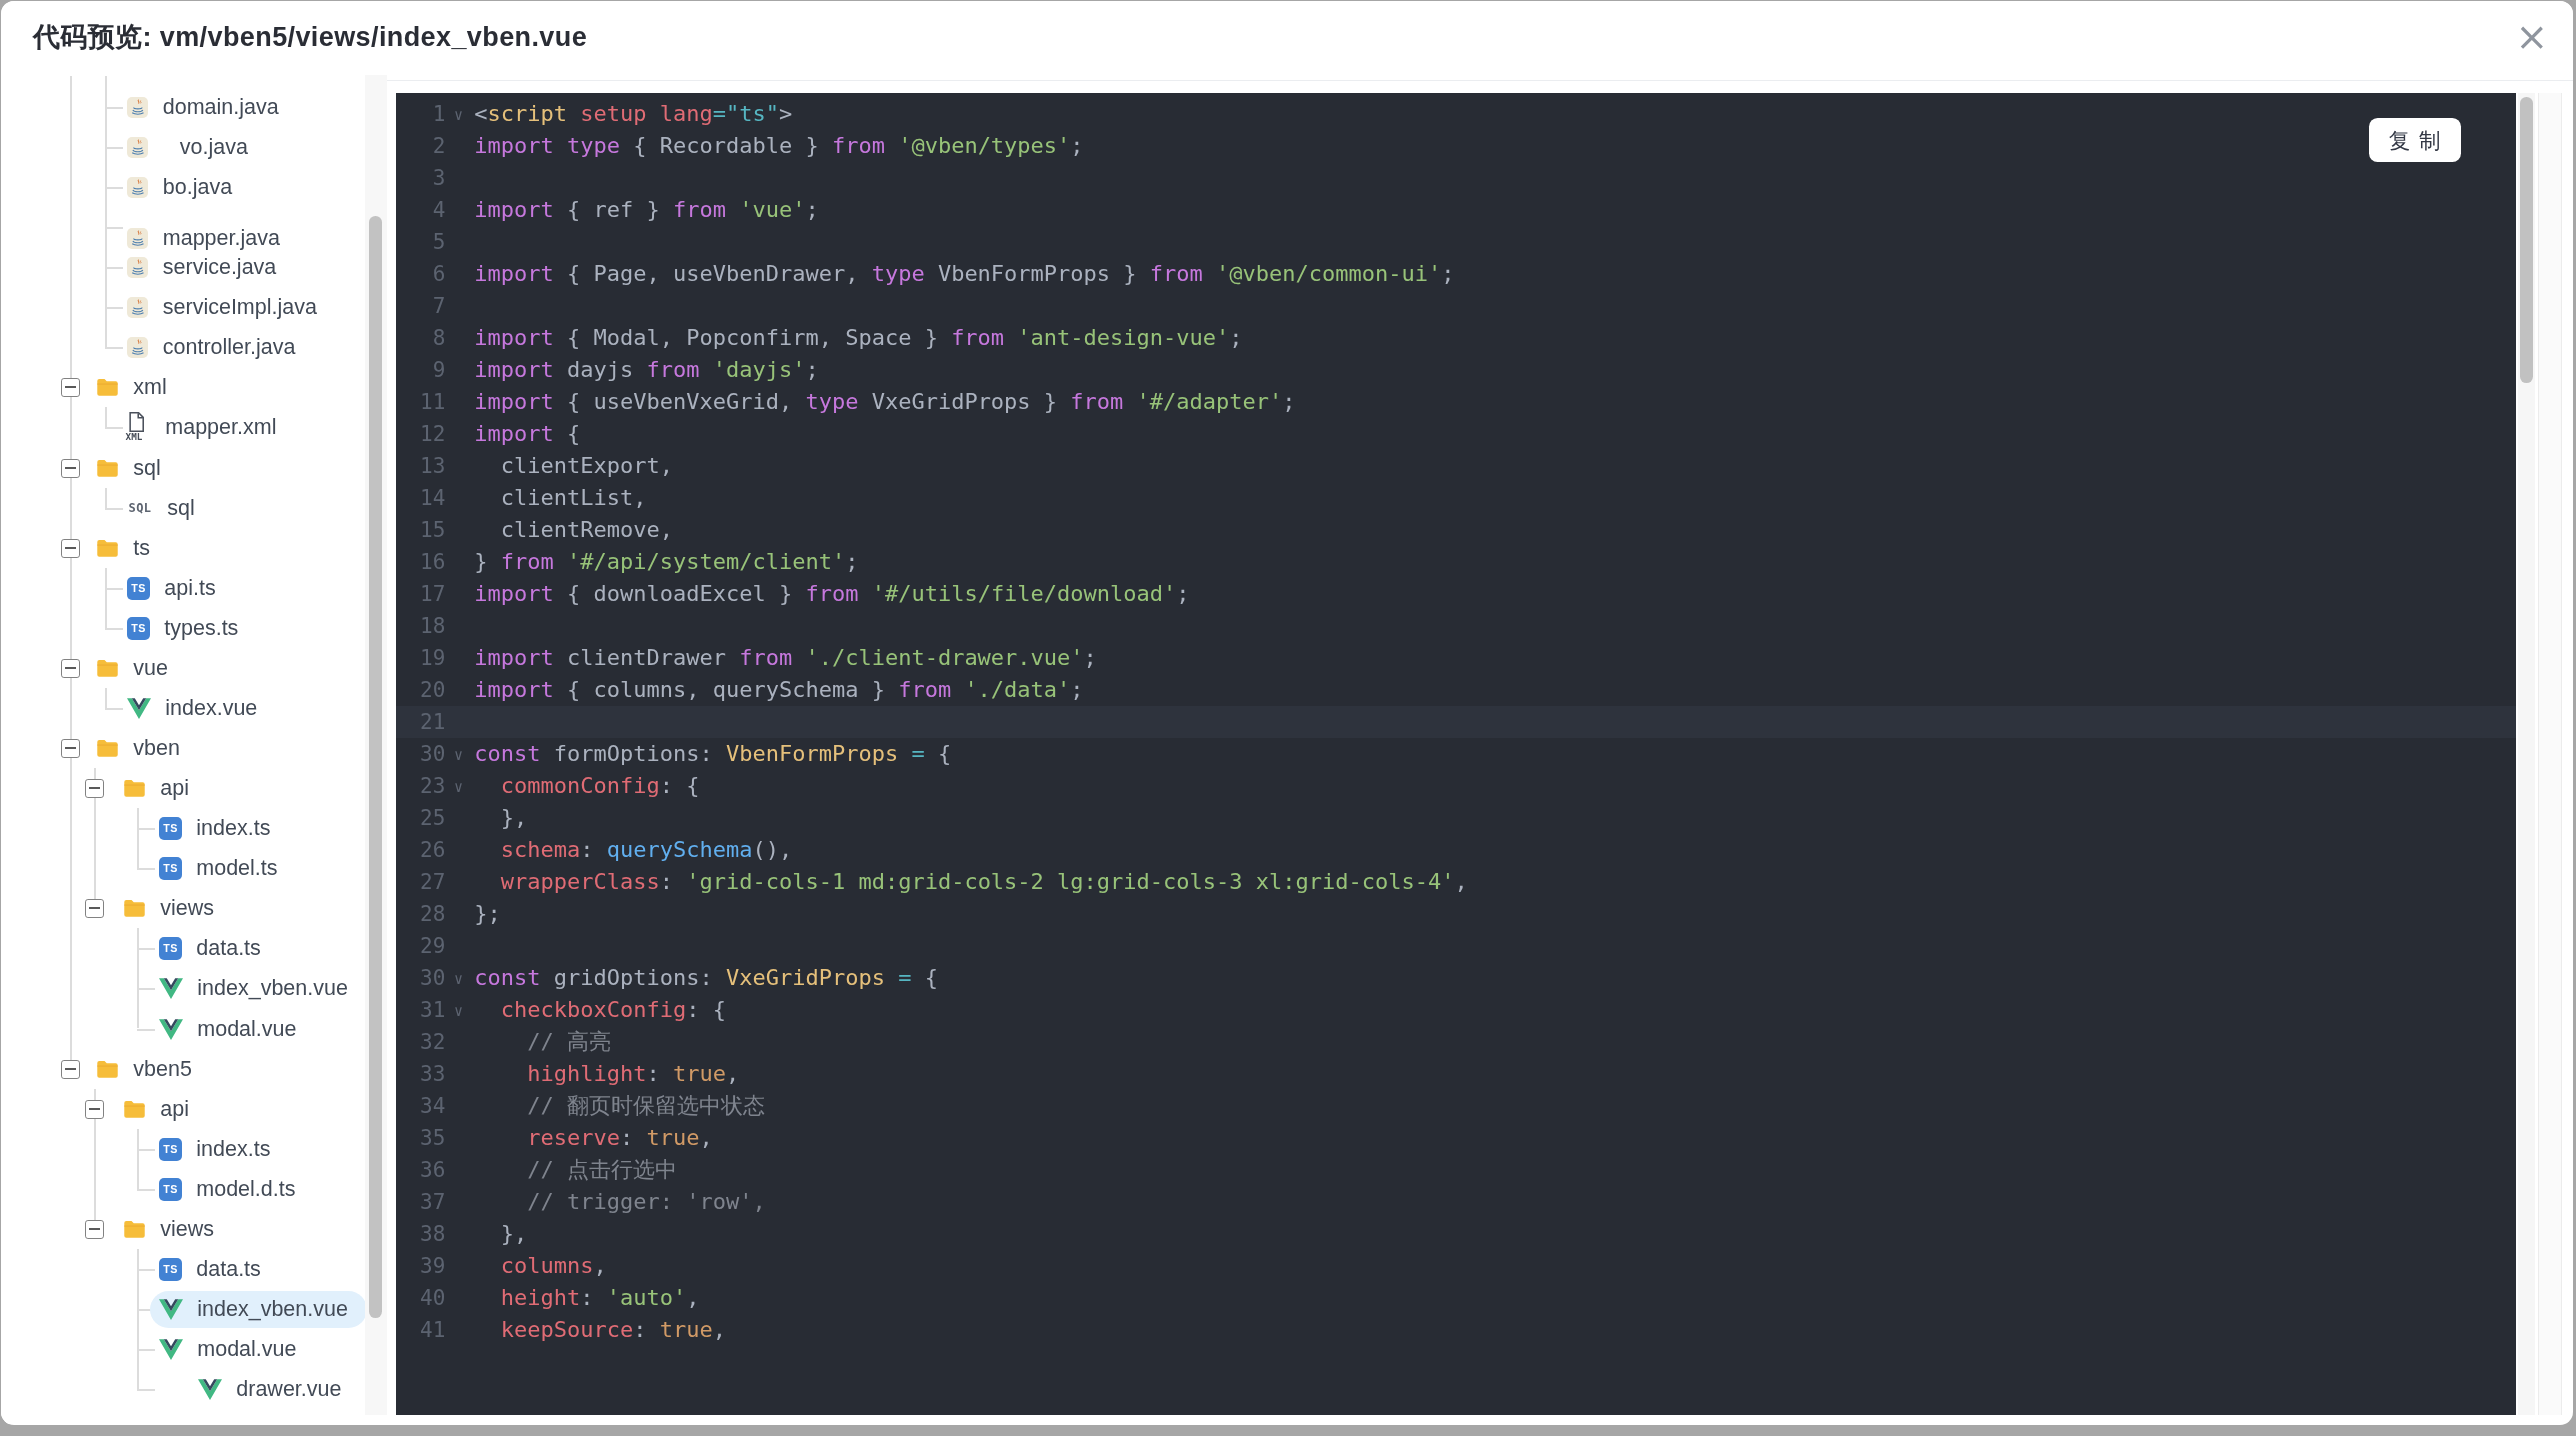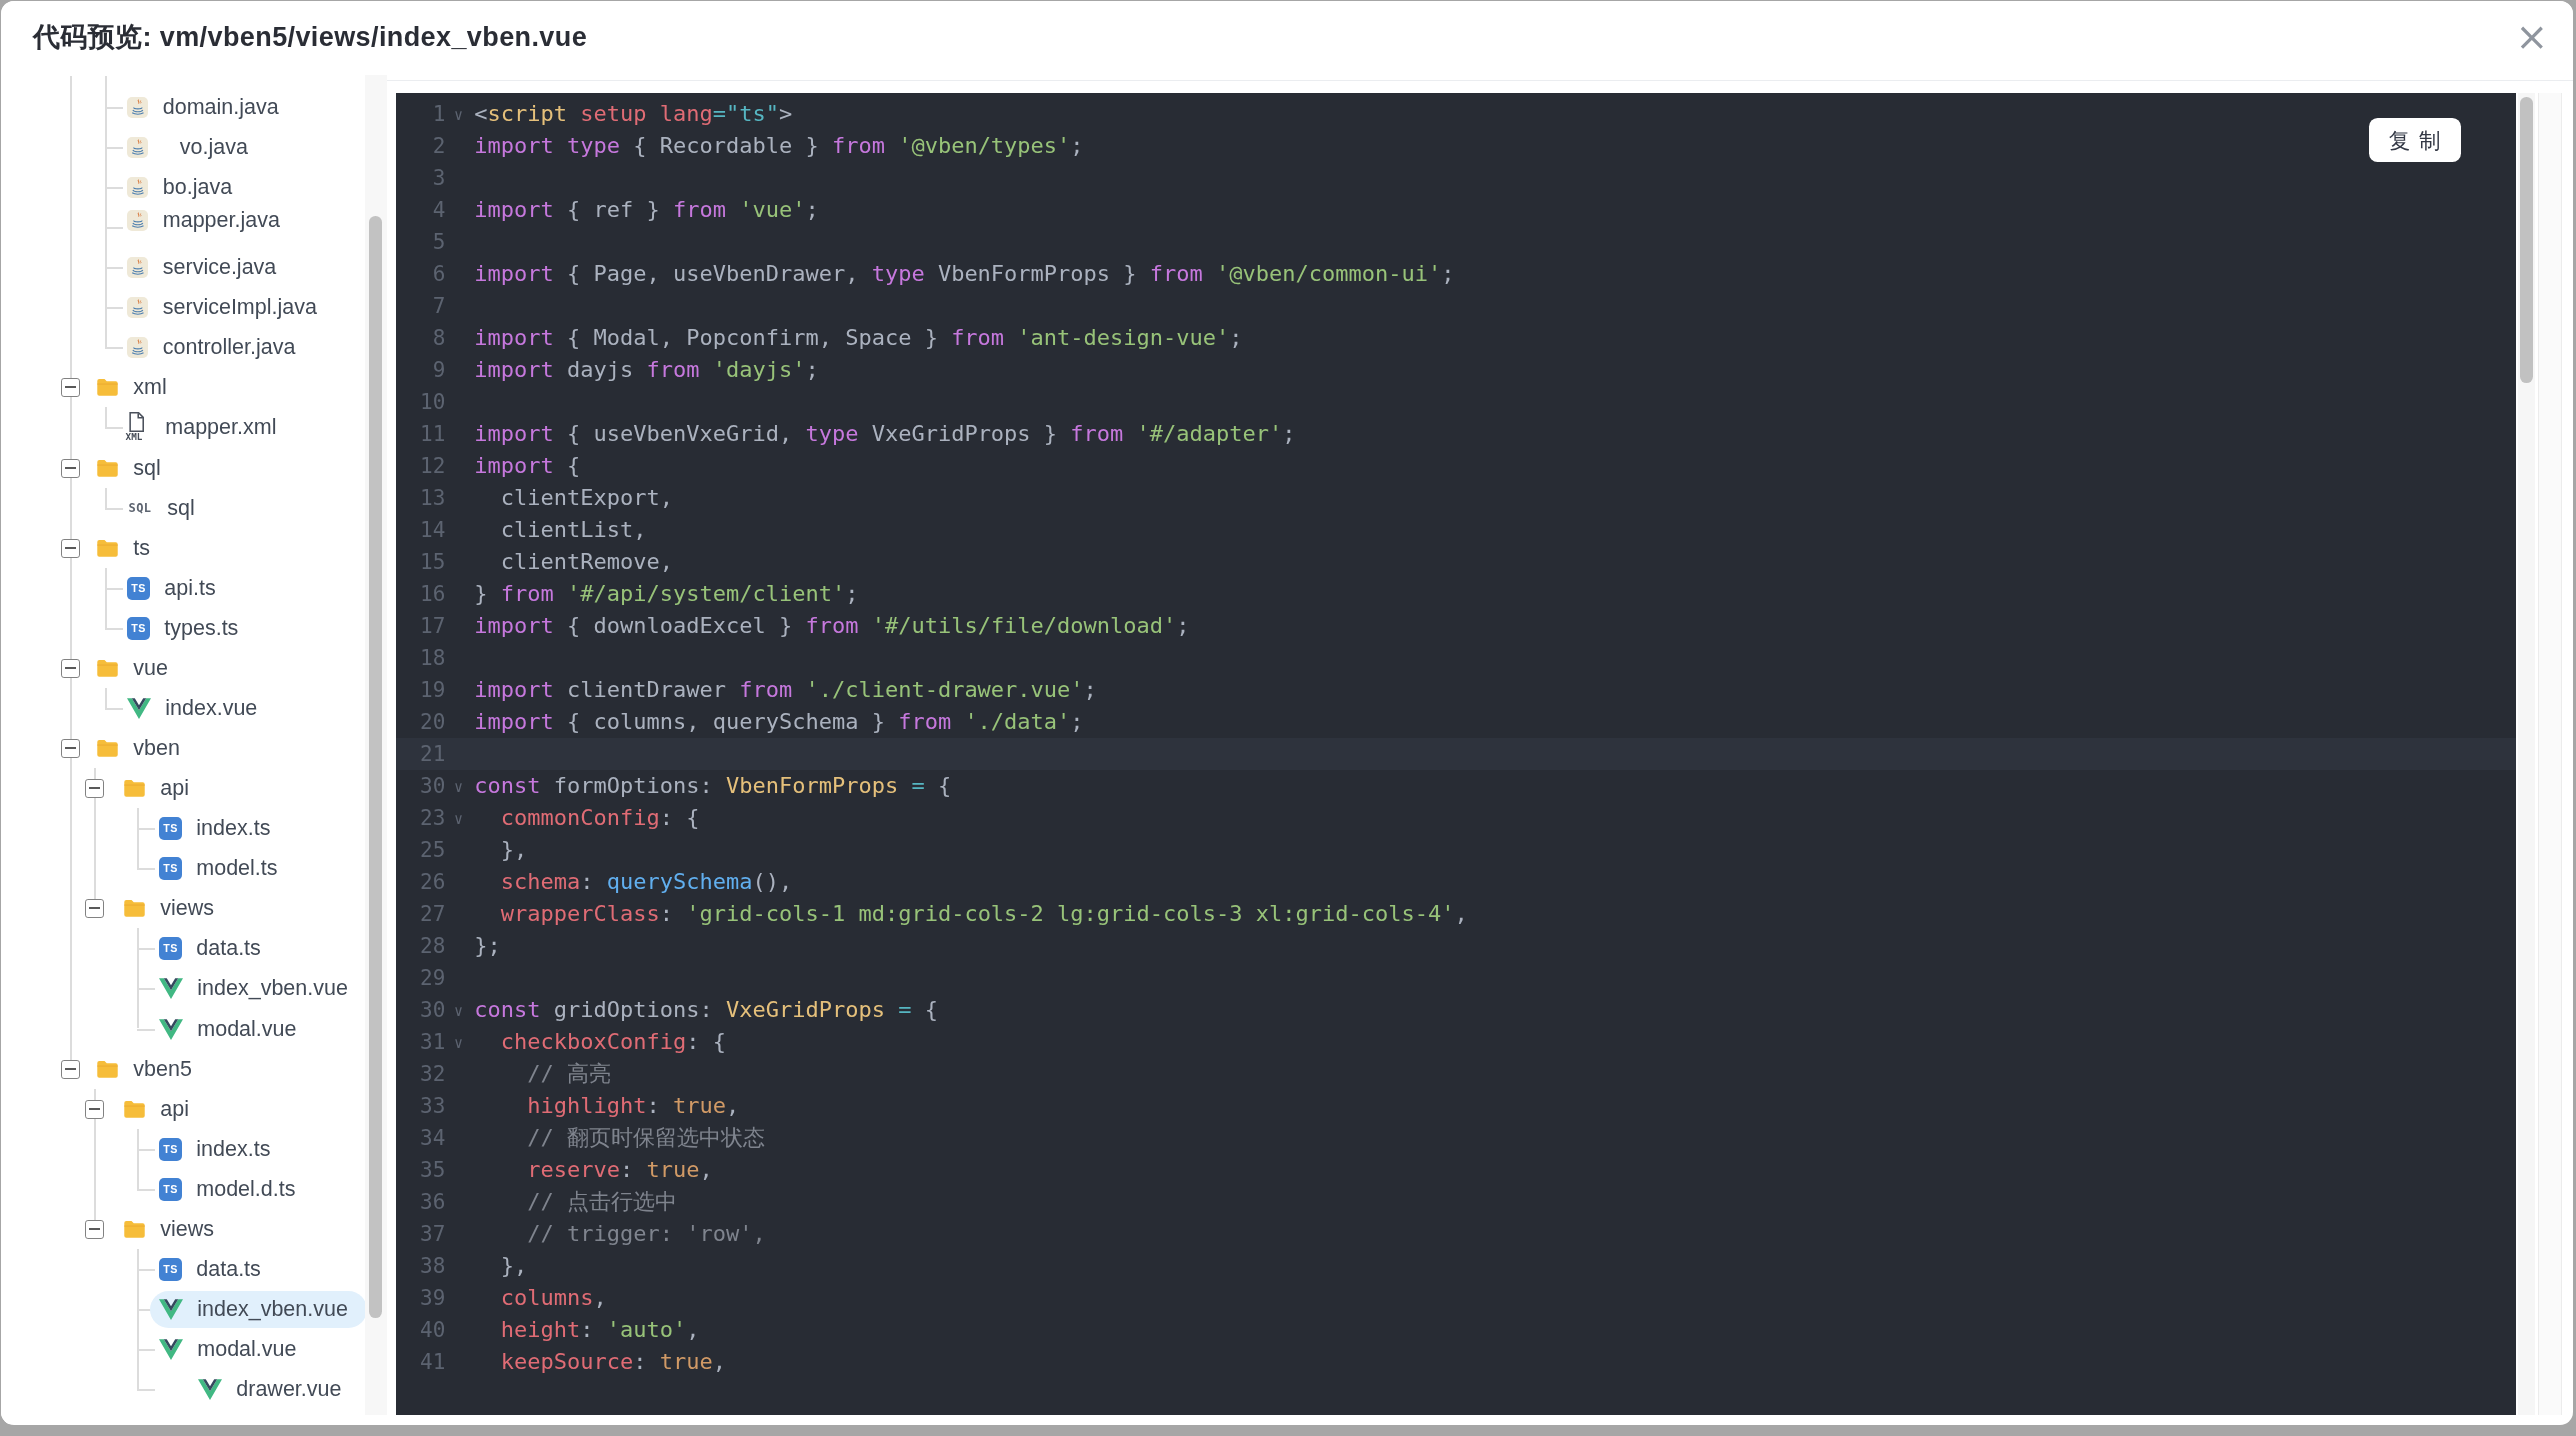--- a/index.html
+++ b/index.html
@@ -202,21 +202,21 @@
                 <path d="M15 2.2c-1.6 1.5 1.6 2.3 0 3.9" stroke="#d77b42" fill="none" stroke-width="1.2"></path>
                 <path d="M5 12c0 2.6 12 2.6 12 0" stroke="#4e7fae" fill="none" stroke-width="1.6"></path>
                 <path d="M4 15.5c2 3.4 12 3.4 14 0" stroke="#4e7fae" fill="none" stroke-width="1.6"></path>
                 <path d="M3 19.5c4 2.6 12 2.6 16 0" stroke="#4e7fae" fill="none" stroke-width="1.6"></path>
               </svg>
             </span>
           </span>
           <span class="tree-label">bo.java</span>
         </span>
       </div>
-      <div class="tree-row" style="top: 126px; padding-left: 16px;">
+      <div class="tree-row" style="top: 144px; padding-left: 16px;">
         <span class="row-content" style="left: 117px;">
           <span class="ticon">
             <span class="icon-java">
               <svg width="15.7" height="17" viewBox="0 0 22 24">
                 <path d="M12 1c-2.2 2 2.2 3.2 0 5.6" stroke="#d77b42" fill="none" stroke-width="1.5"></path>
                 <path d="M15 2.2c-1.6 1.5 1.6 2.3 0 3.9" stroke="#d77b42" fill="none" stroke-width="1.2"></path>
                 <path d="M5 12c0 2.6 12 2.6 12 0" stroke="#4e7fae" fill="none" stroke-width="1.6"></path>
                 <path d="M4 15.5c2 3.4 12 3.4 14 0" stroke="#4e7fae" fill="none" stroke-width="1.6"></path>
                 <path d="M3 19.5c4 2.6 12 2.6 16 0" stroke="#4e7fae" fill="none" stroke-width="1.6"></path>
               </svg>
@@ -585,25 +585,20 @@
         </div>
         <div class="code-line">
           <span class="gutter">8</span>
           <span class="foldcol"></span>
           <span class="codetext"><span class="tk-kw">import</span><span class="tk-pln"> { Modal, Popconfirm, Space } </span><span class="tk-kw">from</span><span class="tk-pln"> </span><span class="tk-str">'ant-design-vue'</span><span class="tk-pln">;</span></span>
         </div>
         <div class="code-line">
           <span class="gutter">9</span>
           <span class="foldcol"></span>
           <span class="codetext"><span class="tk-kw">import</span><span class="tk-pln"> dayjs </span><span class="tk-kw">from</span><span class="tk-pln"> </span><span class="tk-str">'dayjs'</span><span class="tk-pln">;</span></span>
-        </div>
-        <div class="code-line">
-          <span class="gutter">10</span>
-          <span class="foldcol"></span>
-          <span class="codetext"></span>
         </div>
         <div class="code-line">
           <span class="gutter">11</span>
           <span class="foldcol"></span>
           <span class="codetext"><span class="tk-kw">import</span><span class="tk-pln"> { useVbenVxeGrid, </span><span class="tk-kw">type</span><span class="tk-pln"> VxeGridProps } </span><span class="tk-kw">from</span><span class="tk-pln"> </span><span class="tk-str">'#/adapter'</span><span class="tk-pln">;</span></span>
         </div>
         <div class="code-line">
           <span class="gutter">12</span>
           <span class="foldcol"></span>
           <span class="codetext"><span class="tk-kw">import</span><span class="tk-pln"> {</span></span>

